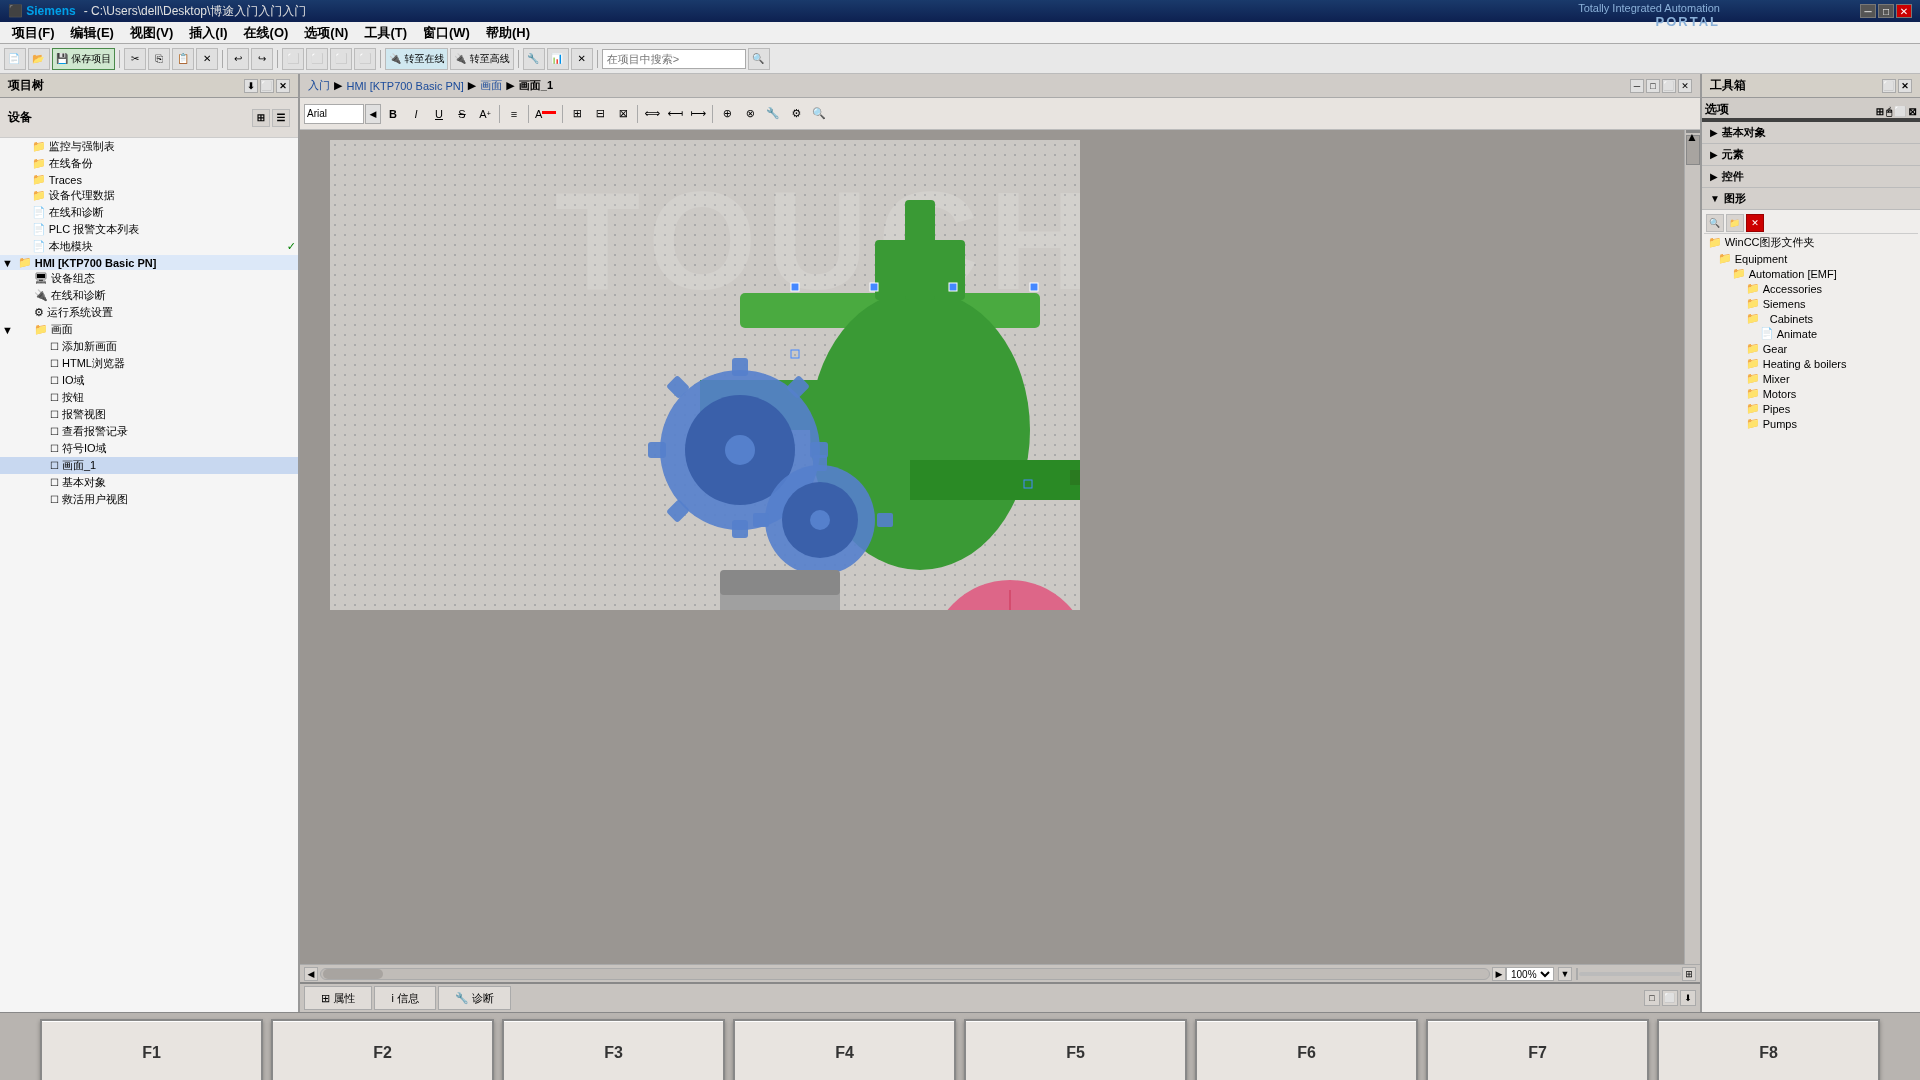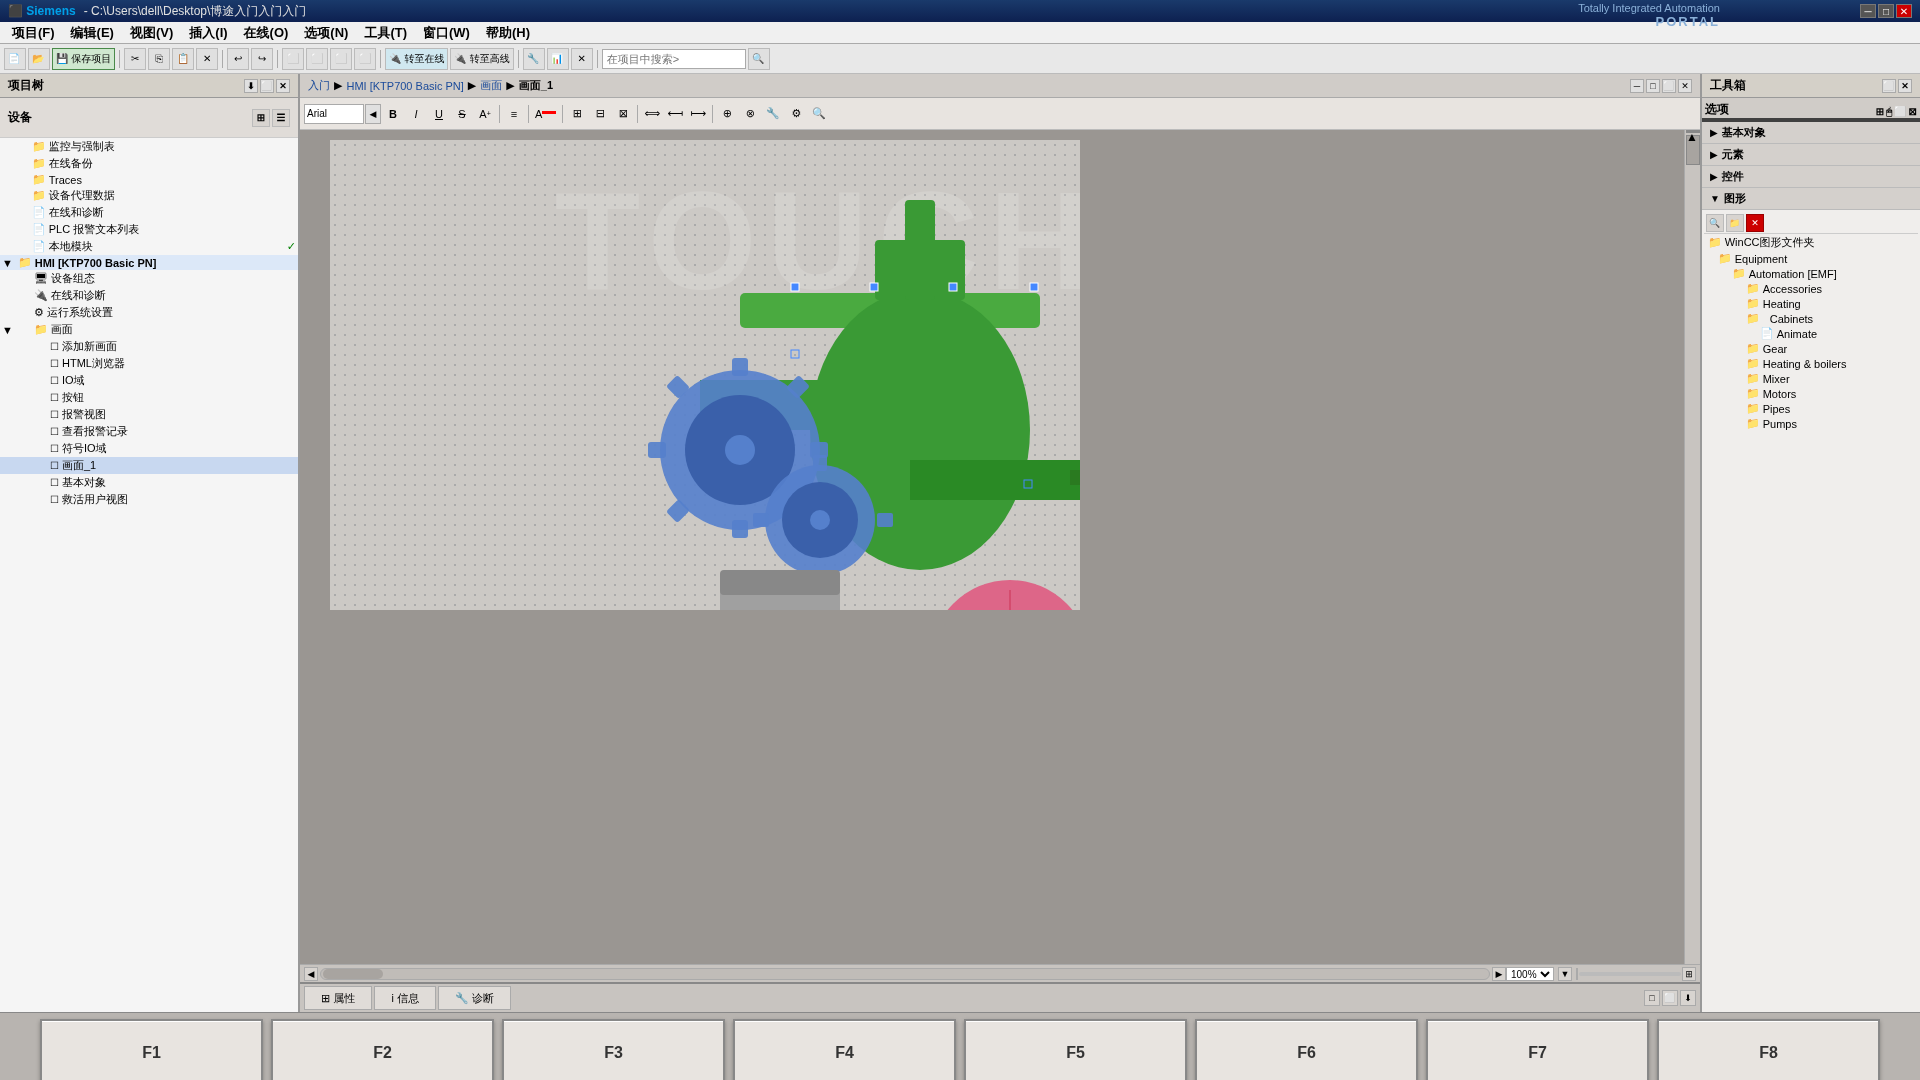--- a/index.html
+++ b/index.html
@@ -484,21 +484,21 @@
       <div class="toolbox-item" style="padding-left:28px;">
         <span style="color:#d4a030;">📁</span>
         <span style="margin-left:3px;">Automation [EMF]</span>
       </div>
       <div class="toolbox-item" style="padding-left:42px;">
         <span style="color:#d4a030;">📁</span>
         <span style="margin-left:3px;">Accessories</span>
       </div>
       <div class="toolbox-item" style="padding-left:42px;">
         <span style="color:#d4a030;">📁</span>
-        <span style="margin-left:3px;">Heating</span>
+        <span style="margin-left:3px;">Siemens</span>
       </div>
       <div class="toolbox-item" style="padding-left:42px;">
         <span style="color:#d4a030;">📁</span>
         <span style="margin-left:10px;text-align:center;">Cabinets</span>
       </div>
       <div class="toolbox-item" style="padding-left:56px;">
         <span>📄</span>
         <span style="margin-left:3px;">Animate</span>
       </div>
       <div class="toolbox-item" style="padding-left:42px;">

